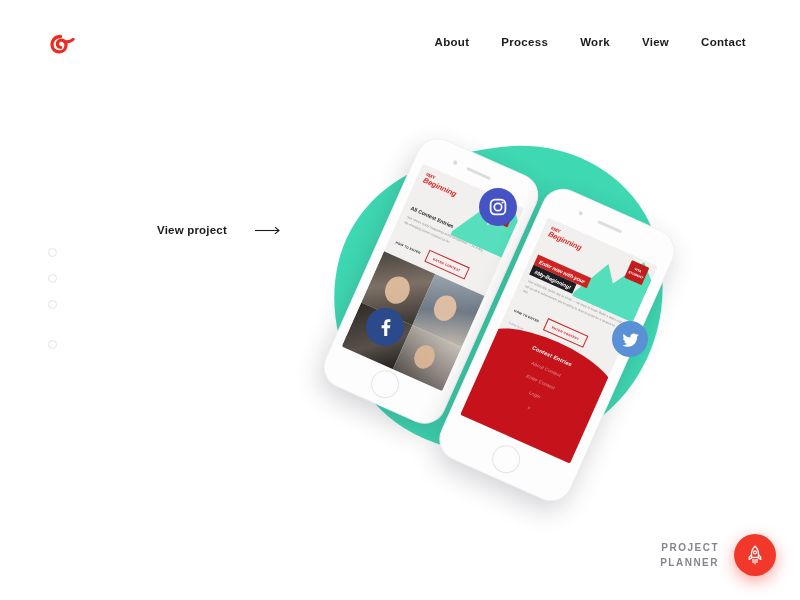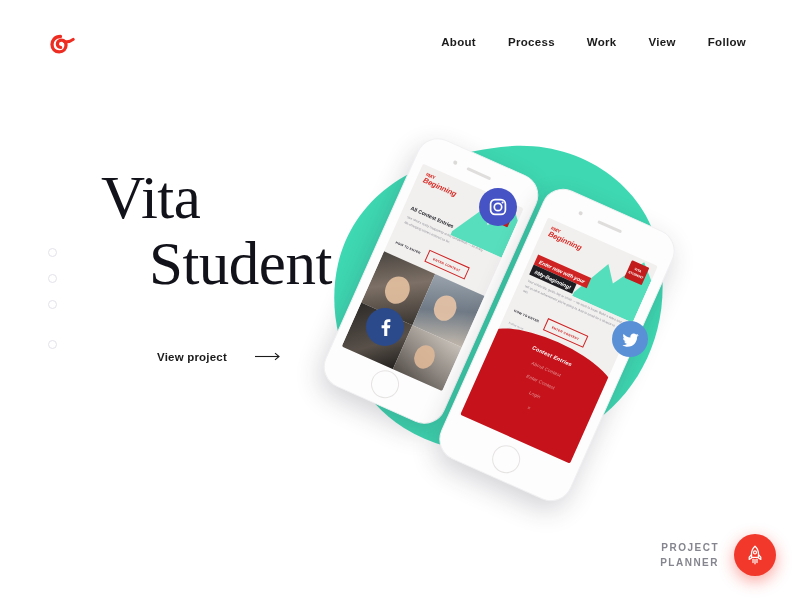--- a/index.html
+++ b/index.html
@@ -417,36 +417,32 @@
     <svg class="logo-mark" viewBox="0 0 34 34">
       <path d="M14.5 9.5 C8.5 9.5 6 13.6 6 17.6 C6 21.8 9 24.8 13.2 24.8 C17.4 24.8 20 21.8 20 18.2 C20 15.2 18.2 13.2 15.6 13.2 C13.2 13.2 11.4 14.8 11.4 17 C11.4 19 12.8 20.4 14.6 20.4" fill="none" stroke="#ee2d22" stroke-width="3.3" stroke-linecap="round"></path>
       <path d="M18.2 14.4 C21.5 15.3 24.4 14.6 27.2 12.4" fill="none" stroke="#ee2d22" stroke-width="3.1" stroke-linecap="round"></path>
     </svg>
   </a>
   <nav class="main-nav">
     <a class="nav-link" href="#">About</a>
     <a class="nav-link" href="#">Process</a>
     <a class="nav-link" href="#">Work</a>
     <a class="nav-link" href="#">View</a>
-    <a class="nav-link" href="#">Follow</a>
+    <a class="nav-link" href="#">Contact</a>
   </nav>
 </header>
 
 <div class="slide-dots">
   <div class="slide-dot"></div>
   <div class="slide-dot"></div>
   <div class="slide-dot gap"></div>
   <div class="slide-dot"></div>
 </div>
 
 <section class="hero-copy">
-  <h1 class="hero-title">
-    <span class="line1">Vita</span>
-    <span class="line2">Student</span>
-  </h1>
   <a class="view-project" href="#">
     <span class="view-project-label">View project</span>
     <svg class="view-project-arrow" width="28" height="9" viewBox="0 0 28 9">
       <line x1="0" y1="4.5" x2="24" y2="4.5" stroke="#1b1b1b" stroke-width="1.1"></line>
       <polyline points="20,1.2 24,4.5 20,7.8" fill="none" stroke="#1b1b1b" stroke-width="1.1"></polyline>
     </svg>
   </a>
 </section>
 
 <div class="stage">

